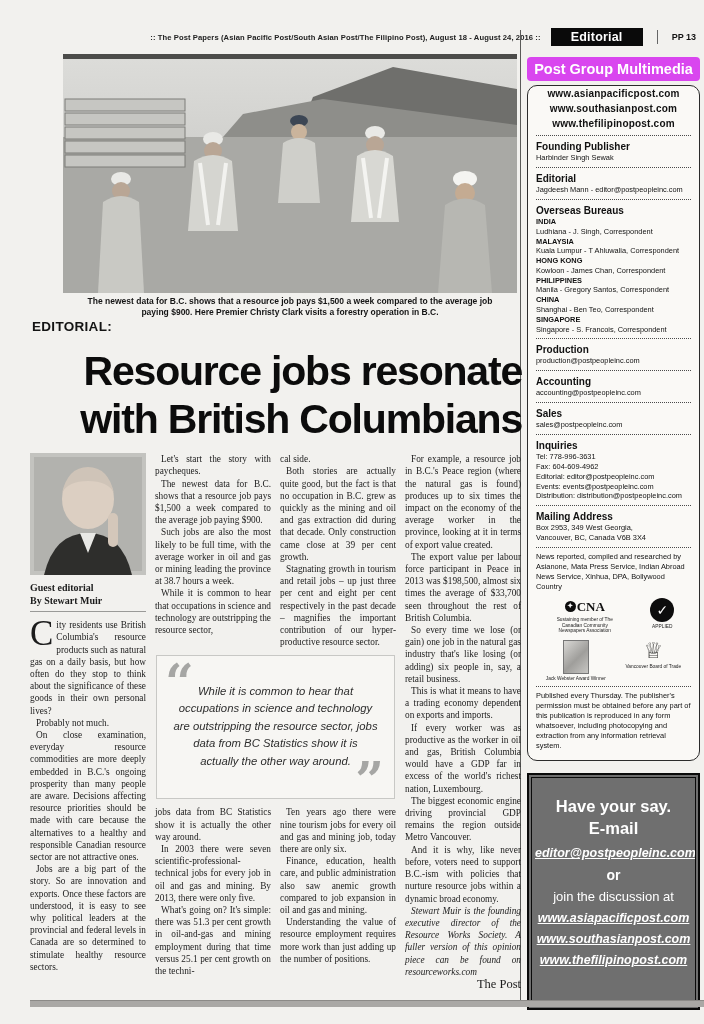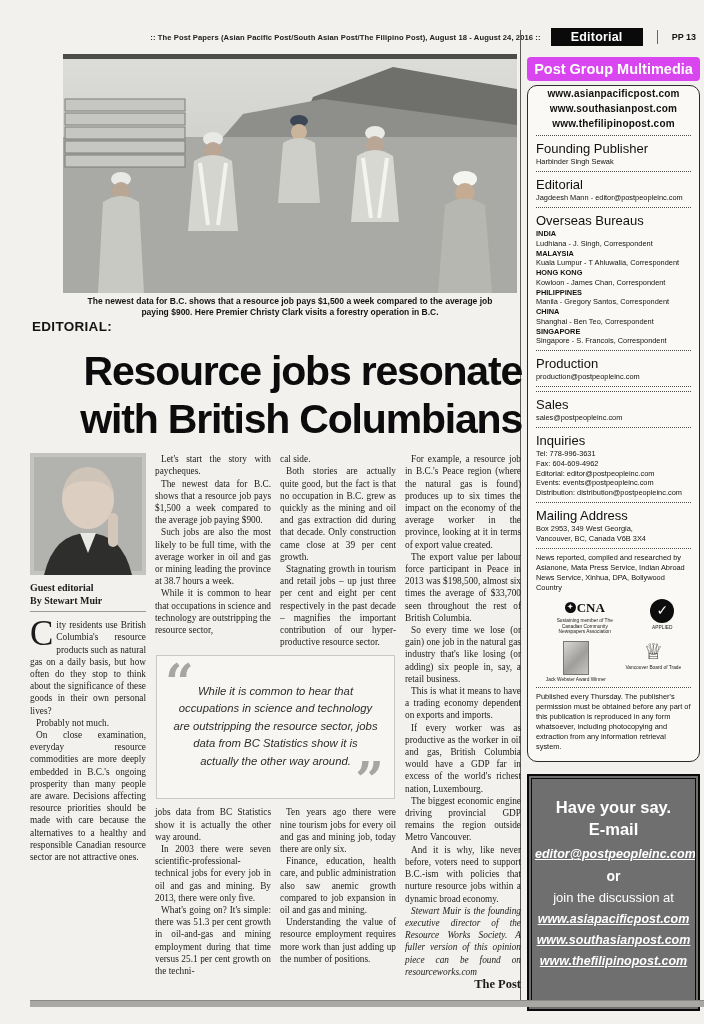--- a/index.html
+++ b/index.html
@@ -36,29 +36,29 @@
   .mid{width:241px;display:flex;flex-direction:column;}
   .two-cols{display:flex;gap:9px;}
 
   .quote-box{position:relative;margin:7px 1px;border:1px solid #c8c8c5;background:#f7f6f3;padding:20px 16px 22px;min-height:100px;display:flex;align-items:center;}
   .quote-text{font-family:"Liberation Sans",sans-serif;font-style:italic;font-size:11.3px;line-height:1.55;text-align:center;color:#2d2d2d;width:100%;text-indent:0;}
   .q-open,.q-close{position:absolute;font-family:"DejaVu Serif",serif;font-weight:bold;font-size:50px;color:#a6a6a4;line-height:1;}
   .q-open{top:2px;left:8px;}
   .q-close{bottom:-8px;right:10px;}
 
   .bio{font-style:italic;}
-  .signoff{text-align:right;font-weight:bold;font-size:12.5px;margin-top:9px;text-indent:0;}
+  .signoff{text-align:right;font-weight:normal;font-size:12.5px;margin-top:9px;text-indent:0;}
 
   
   .sidebar{position:absolute;left:527px;top:57px;width:173px;}
   .sb-title{background:#d946ef;color:#fff;border-radius:4px;text-align:center;font-weight:bold;font-size:14.5px;padding:4px 0;}
   .sb-box{margin-top:4px;border:1.4px solid #2b2b2b;border-radius:10px;background:#faf9f6;padding:0 8px 9px;font-size:7.4px;line-height:1.32;color:#111;}
   .sb-sites{text-align:center;font-weight:bold;font-size:10px;line-height:1.5;letter-spacing:.2px;}
   .dots{border-top:1.5px dotted #4a4a4a;margin:4px 0;}
-  .sec-label{font-weight:normal;font-size:13px;display:block;}
+  .sec-label{font-weight:bold;font-size:10px;display:block;}
   .bureau-c{font-weight:bold;display:block;}
   .logos-row{display:flex;justify-content:space-around;align-items:flex-start;margin:6px 0 2px;text-align:center;}
   .logo-cap{font-size:4.8px;line-height:1.2;color:#222;margin-top:2px;max-width:64px;}
   .cna-mark{font-family:"Liberation Serif",serif;font-weight:bold;font-size:13px;display:flex;align-items:center;justify-content:center;gap:1px;}
   .cna-dot{display:inline-flex;width:11px;height:11px;border-radius:50%;background:#0d0d0d;color:#fff;font-size:7px;align-items:center;justify-content:center;}
   .ver-badge{width:24px;height:24px;border-radius:50%;background:#0d0d0d;color:#fff;display:flex;align-items:center;justify-content:center;font-size:14px;margin:0 auto;}
   .book{width:24px;height:32px;margin:0 auto;border:1px solid #777;background:linear-gradient(135deg,#d9d8d5 0%,#9f9e9b 55%,#c7c6c3 100%);}
   .crest{font-size:22px;line-height:1;color:#3c3c3a;}
   .pub-note{font-size:7.4px;line-height:1.35;}
 
@@ -145,20 +145,21 @@
           <rect x="78" y="60" width="10" height="34" rx="5" fill="#d4c7ba"></rect>
         </svg>
         <div class="byline">
           <div>Guest editorial</div>
           <div>By Stewart Muir</div>
         </div>
         <hr class="col1-rule">
         <p class="noindent"><span class="dropcap">C</span><span>ity residents use British Columbia's resource products such as natural gas on a daily basis, but how often do they stop to think about the significance of these goods in their own personal lives?</span></p>
         <p>Probably not much.</p>
         <p>On close examination, everyday resource commodities are more deeply embedded in B.C.'s ongoing prosperity than many people are aware. Decisions affecting resource priorities should be made with care because the alternatives to a healthy and responsible Canadian resource sector are not attractive ones.</p>
+        <p>Jobs are a big part of the story. So are innovation and exports. Once these factors are understood, it is easy to see why political leaders at the provincial and federal levels in Canada are so determined to stimulate healthy resource sectors.</p>
       </div>
 
       <div class="mid">
         <div class="two-cols">
           <div class="col">
             <p>Let's start the story with paycheques.</p>
             <p>The newest data for B.C. shows that a resource job pays $1,500 a week compared to the average job paying $900.</p>
             <p>Such jobs are also the most likely to be full time, with the average worker in oil and gas or mining leading the province at 38.7 hours a week.</p>
             <p>While it is common to hear that occupations in science and technology are outstripping the resource sector,</p>
           </div>
@@ -236,20 +237,24 @@
         <span>Shanghai - Ben Teo, Correspondent</span>
         <span class="bureau-c">SINGAPORE</span>
         <span>Singapore - S. Francois, Correspondent</span>
       </div>
       <div class="dots"></div>
       <div>
         <span class="sec-label">Production</span>
         <span>production@postpeopleinc.com</span>
       </div>
       <div class="dots"></div>
+      <div>
+        <span class="sec-label">Accounting</span>
+        <span>accounting@postpeopleinc.com</span>
+      </div>
       <div class="dots"></div>
       <div>
         <span class="sec-label">Sales</span>
         <span>sales@postpeopleinc.com</span>
       </div>
       <div class="dots"></div>
       <div>
         <span class="sec-label">Inquiries</span>
         <div>Tel: 778-996-3631</div>
         <div>Fax: 604-609-4962</div>

